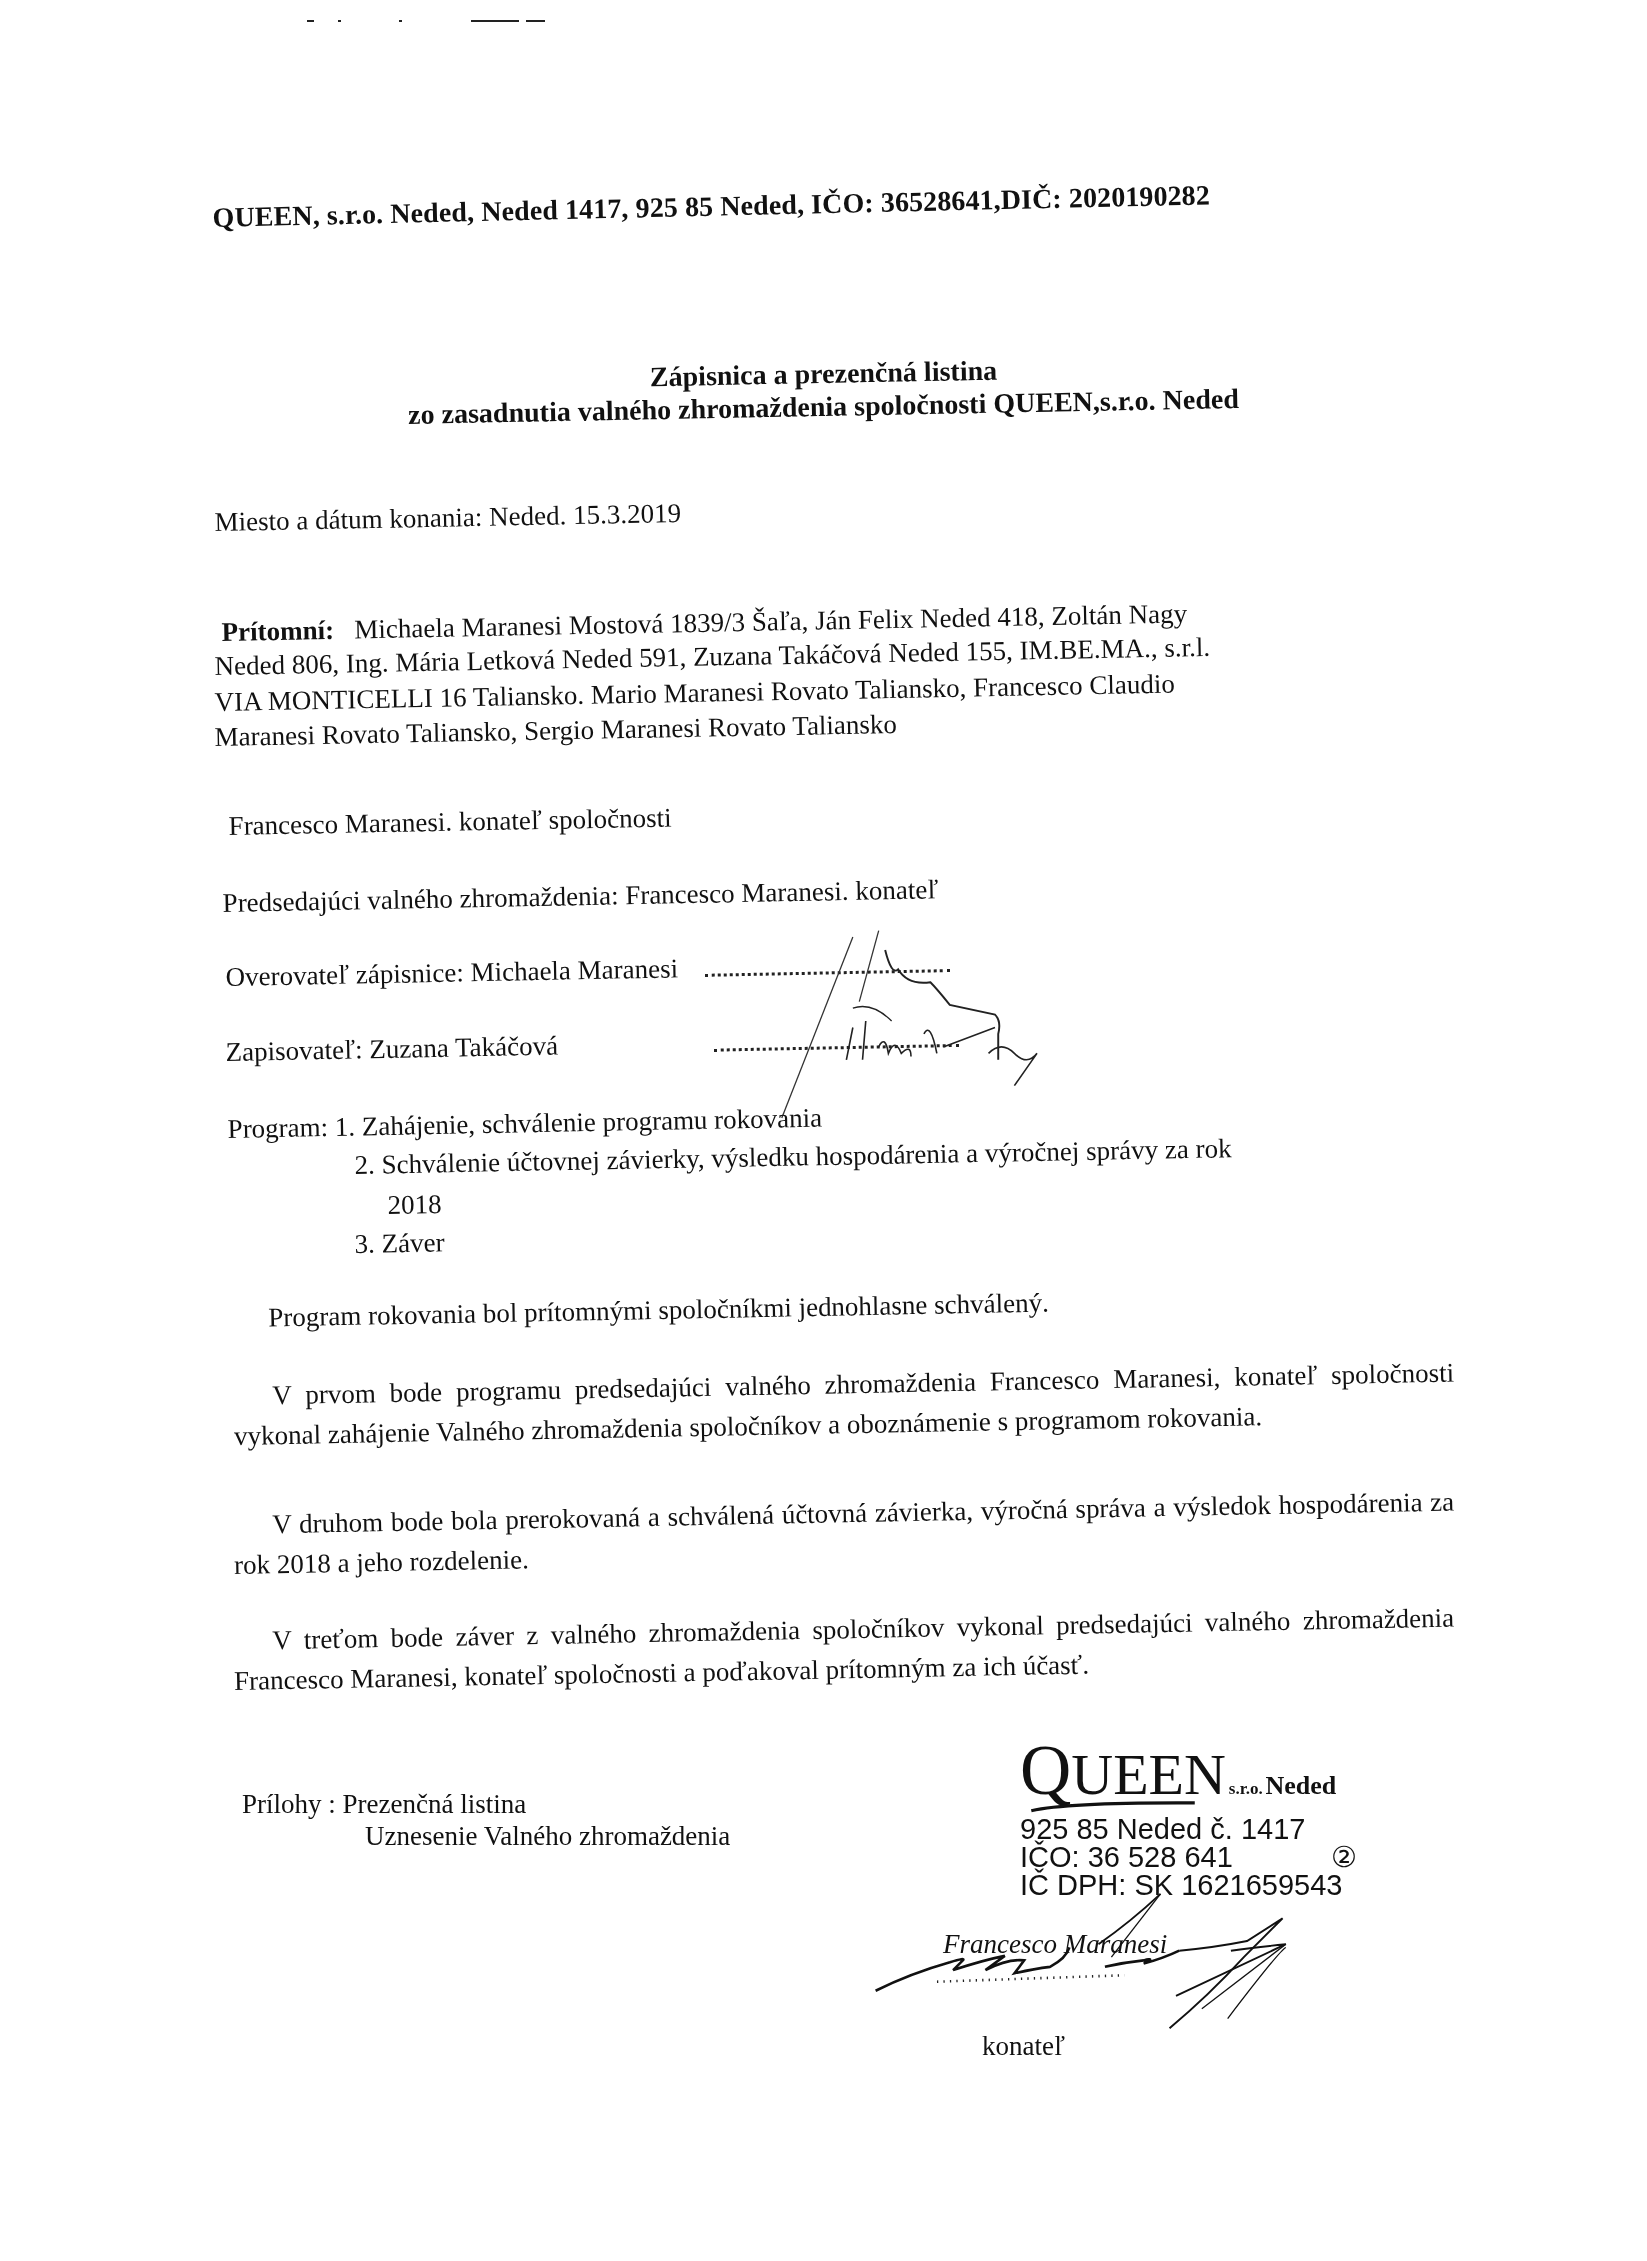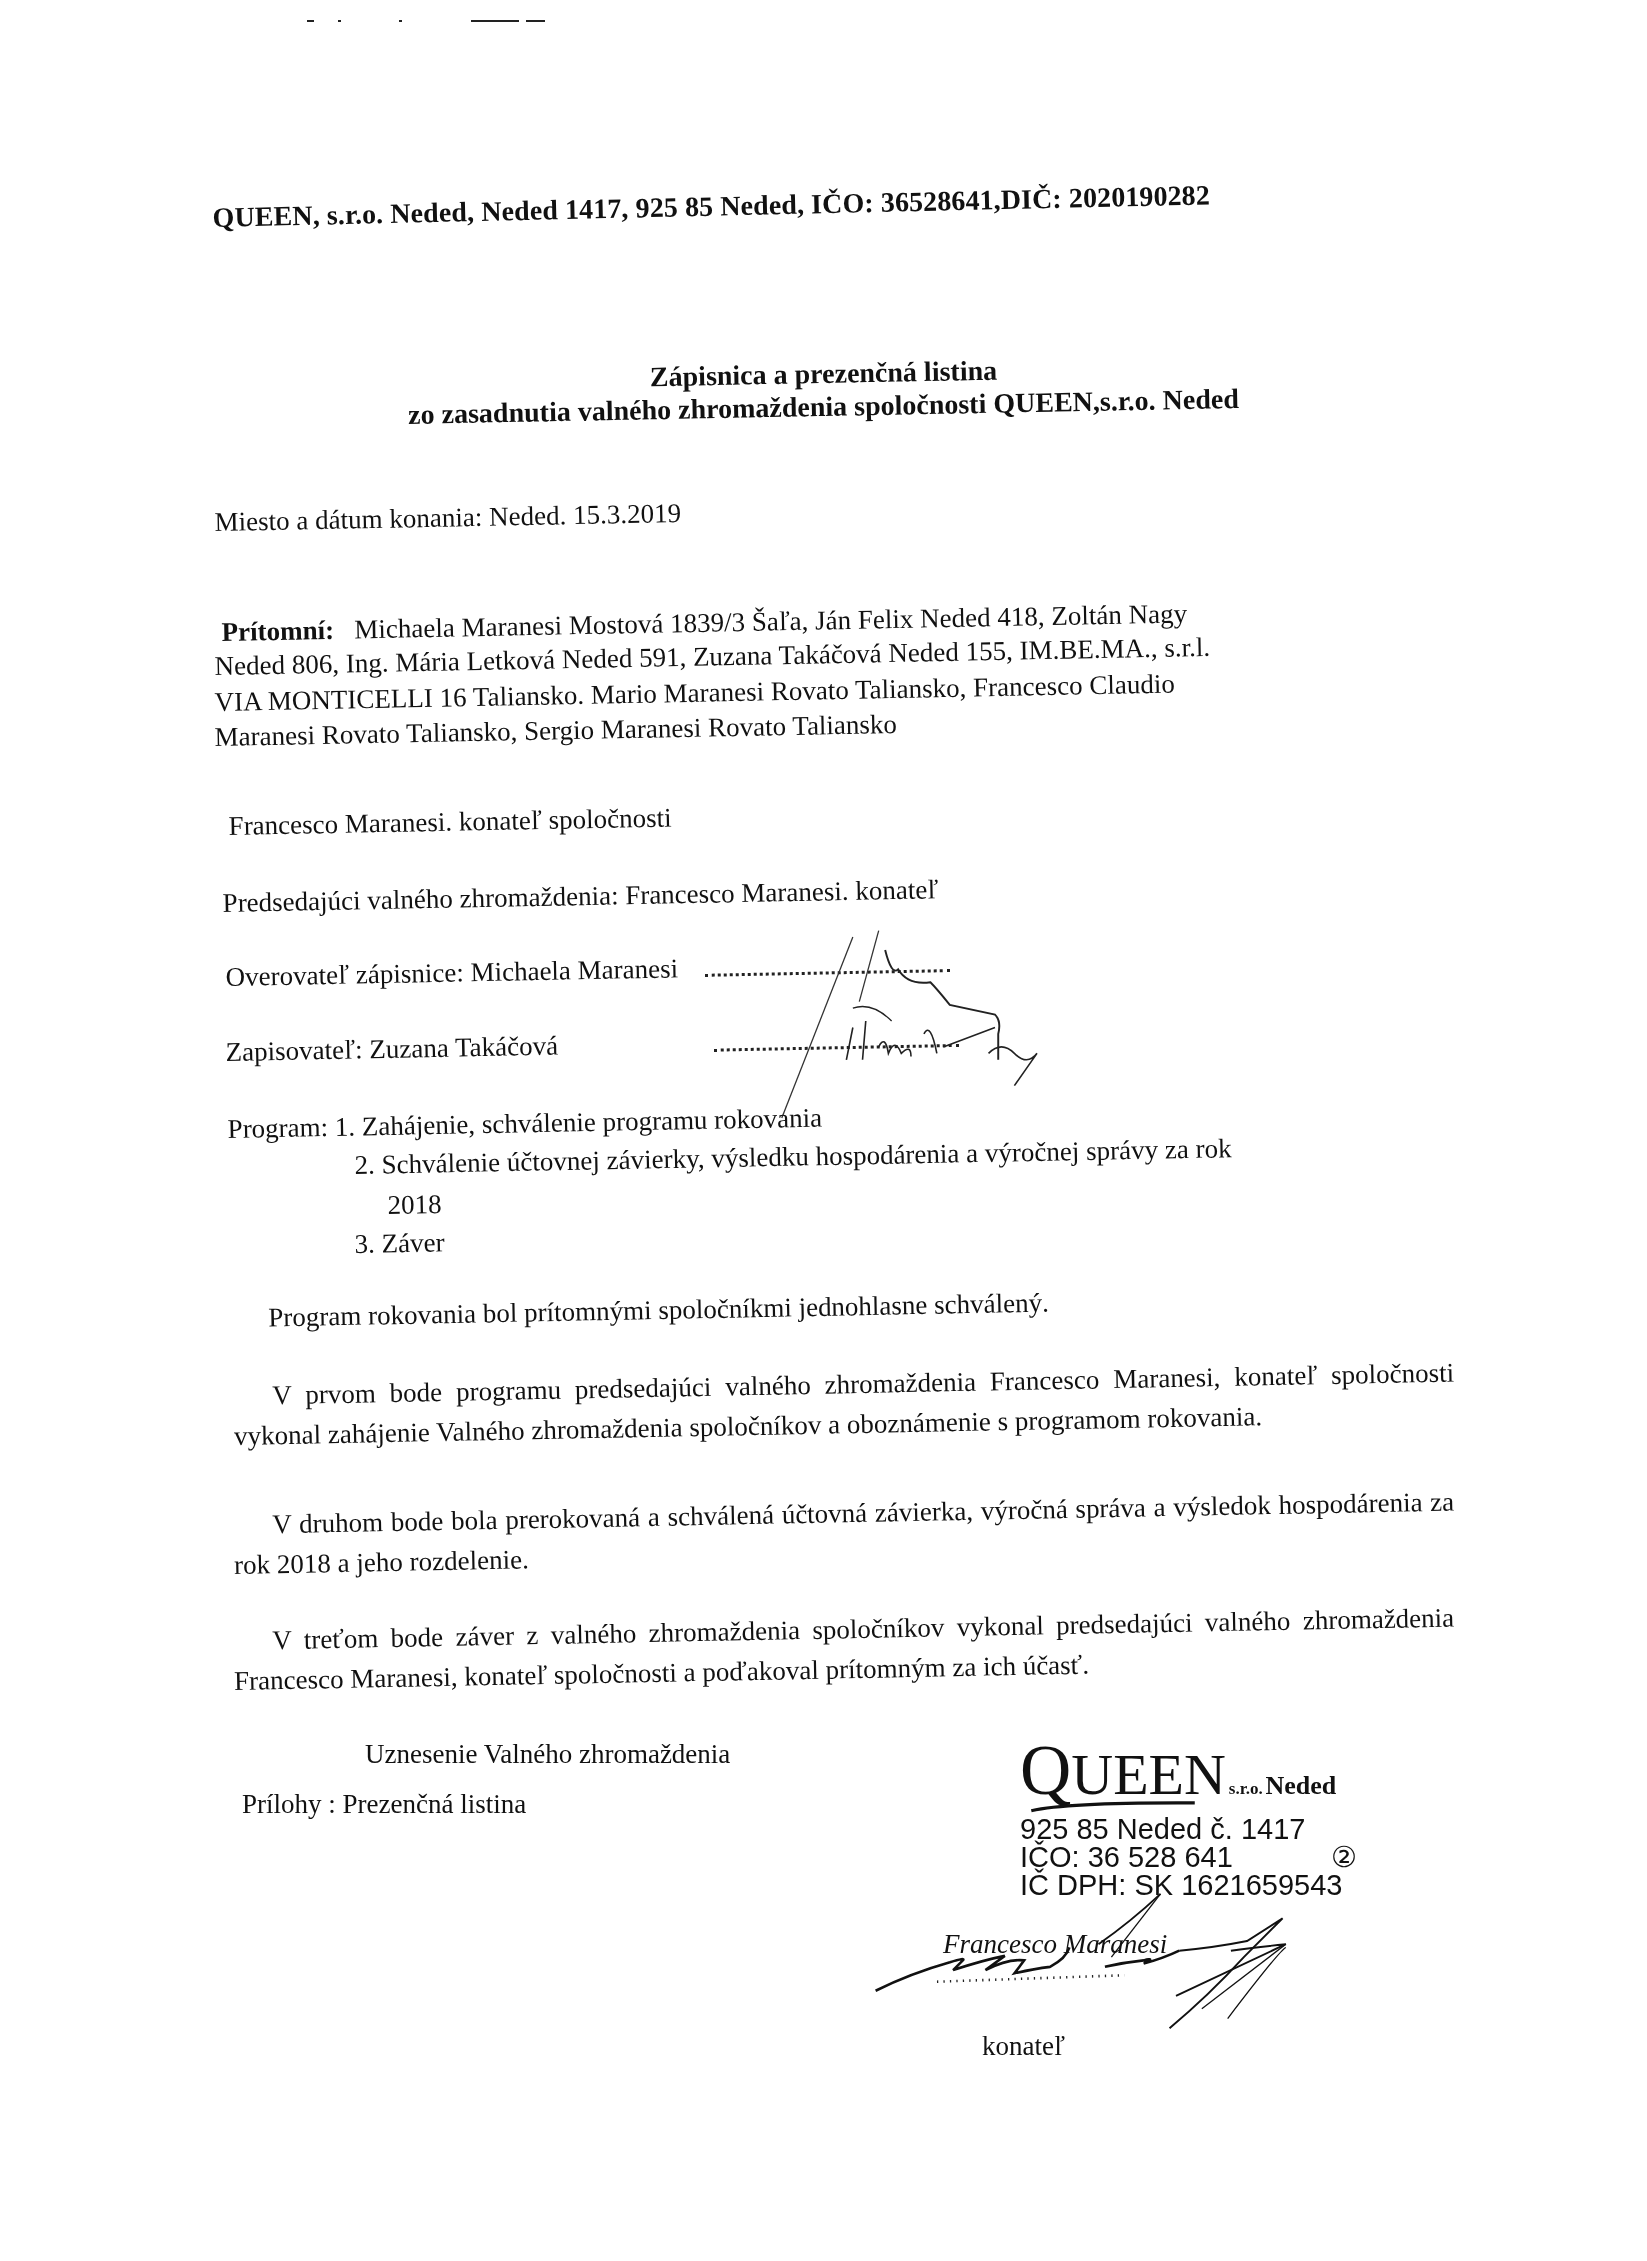--- a/index.html
+++ b/index.html
@@ -88,21 +88,21 @@
 </div>
 <div class="abs para" style="left:233px;top:1376px;width:1221px;text-indent:39px;">V prvom bode programu predsedajúci valného zhromaždenia Francesco Maranesi, konateľ spoločnosti vykonal zahájenie Valného zhromaždenia spoločníkov a oboznámenie s programom rokovania.</div>
 <div class="abs para" style="left:233px;top:1505px;width:1221px;text-indent:39px;">V druhom bode bola prerokovaná a schválená účtovná závierka, výročná správa a výsledok hospodárenia za rok 2018 a jeho rozdelenie.</div>
 <div class="abs para" style="left:233px;top:1621px;width:1221px;text-indent:39px;">V treťom bode záver z valného zhromaždenia spoločníkov vykonal predsedajúci valného zhromaždenia Francesco Maranesi, konateľ spoločnosti a poďakoval prítomným za ich účasť.</div>
 
 <div>
   <div class="abs line" style="left:242px;top:1789px;transform:none;">
     <span>Prílohy :</span>
     <span>Prezenčná listina</span>
   </div>
-  <div class="abs line" style="left:365px;top:1739px;transform:none;">Uznesenie Valného zhromaždenia</div>
+  <div class="abs line" style="left:365px;top:1821px;transform:none;">Uznesenie Valného zhromaždenia</div>
 </div>
 
 <div class="abs stamp">
   <div style="position:relative;height:71px;">
     <span class="stamp-logo">
       <span class="q">Q</span><span>UEEN</span>
     </span>
     <span class="stamp-sro">s.r.o.</span>
     <span class="stamp-city">Neded</span>
     <svg style="position:absolute;left:9.7px;top:57px;" width="168" height="13" viewBox="0 0 260 20">

